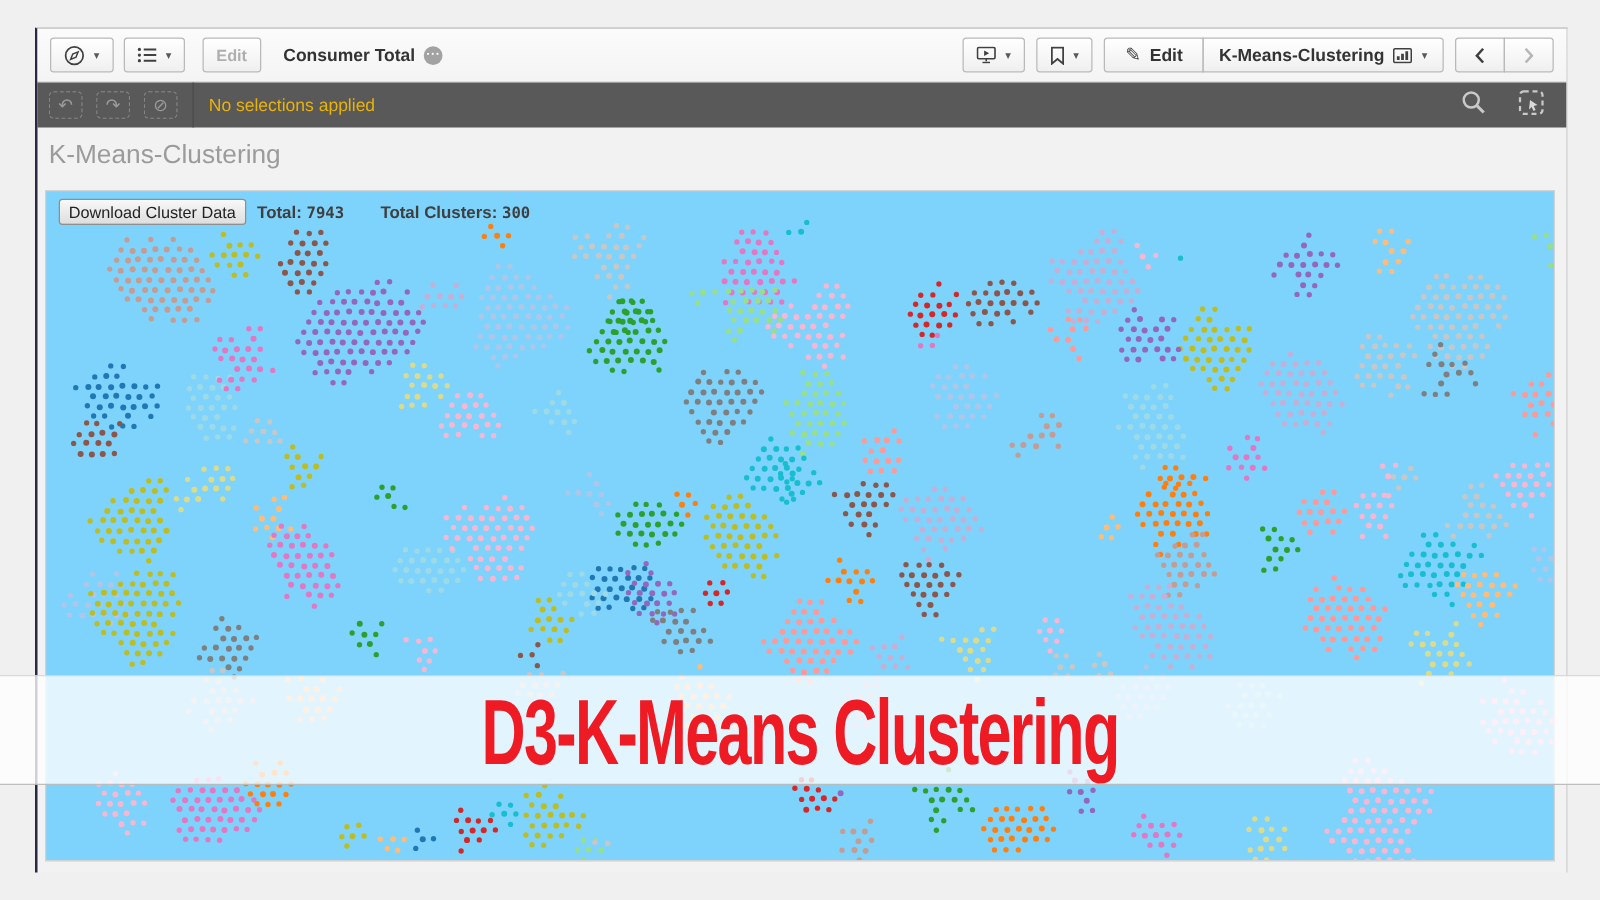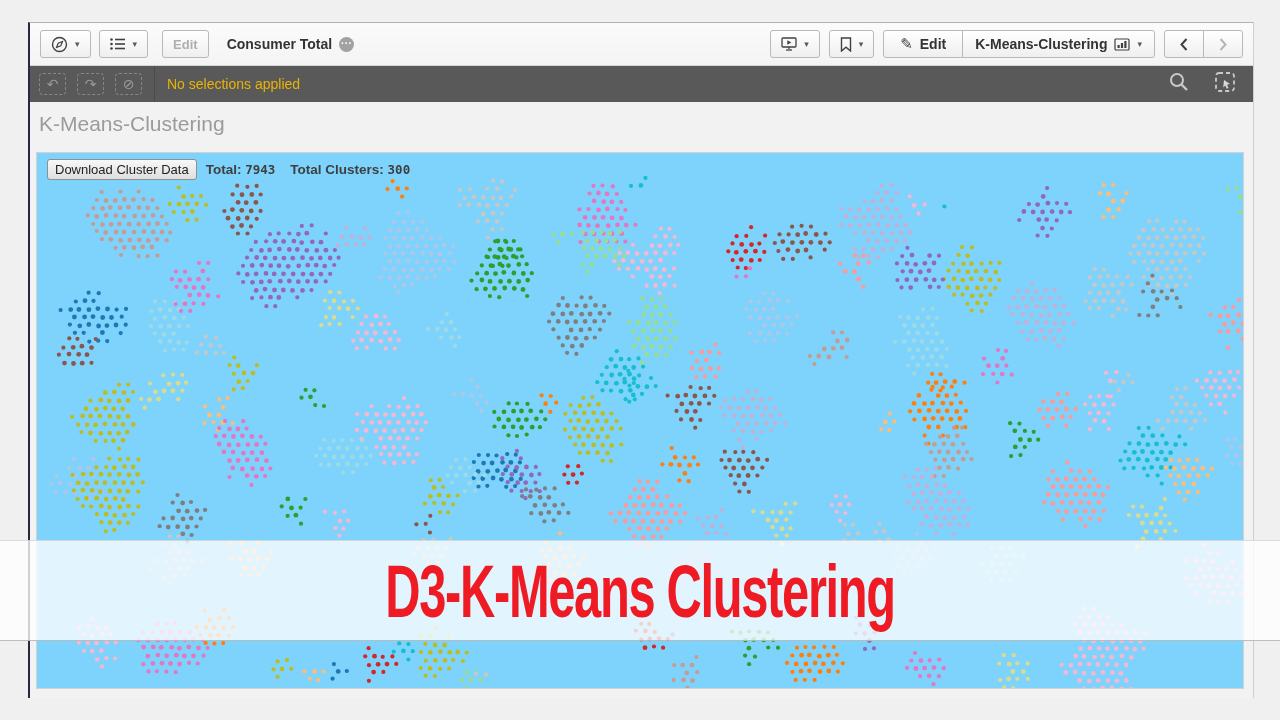--- a/index.html
+++ b/index.html
@@ -36,24 +36,24 @@
   .sel-right{margin-left:auto;display:flex;gap:24px;align-items:center;margin-right:8px;}
   
   .sheet-title{position:absolute;left:9px;top:89px;font-size:21px;color:#9b9b9b;}
   .panel{position:absolute;left:6px;top:129px;width:1208px;height:537px;box-sizing:border-box;
         background:#7dd3fc;border:1px solid #d2d2d2;overflow:hidden;}
   .panel-head{position:absolute;left:10px;top:6px;display:flex;align-items:center;gap:9px;z-index:2;}
   .dl-btn{font-family:"Liberation Sans",sans-serif;font-size:13px;color:#222;padding:2px 7px;
         border:1px solid #8f8f8f;border-radius:3px;background:linear-gradient(#f8f8f8,#dedede);cursor:pointer;}
   .stat{font-size:13.5px;color:#3f3f3f;font-weight:bold;}
   .stat .num{font-family:"DejaVu Sans Mono",monospace;font-size:12.5px;}
-  .stat+.stat{margin-left:6px;}
+  .stat+.stat{margin-left:20px;}
   .viz-svg{position:absolute;left:0;top:0;}
   
-  .band{position:absolute;left:0;top:540px;width:1280px;height:101px;z-index:5;
+  .band{position:absolute;left:0;top:540px;width:1280px;height:88px;z-index:5;
         background:rgba(255,255,255,0.78);border-top:1px solid rgba(190,190,190,.55);
         border-bottom:1px solid rgba(165,165,165,.7);box-sizing:border-box;
         display:flex;align-items:center;justify-content:center;}
   .band-text{font-size:74px;font-weight:bold;color:#ee1b24;transform:scaleX(.66);
         transform-origin:center;white-space:nowrap;letter-spacing:-2px;padding-top:2px;}
 </style>
 </head>
 <body>
 
 <div class="page">

